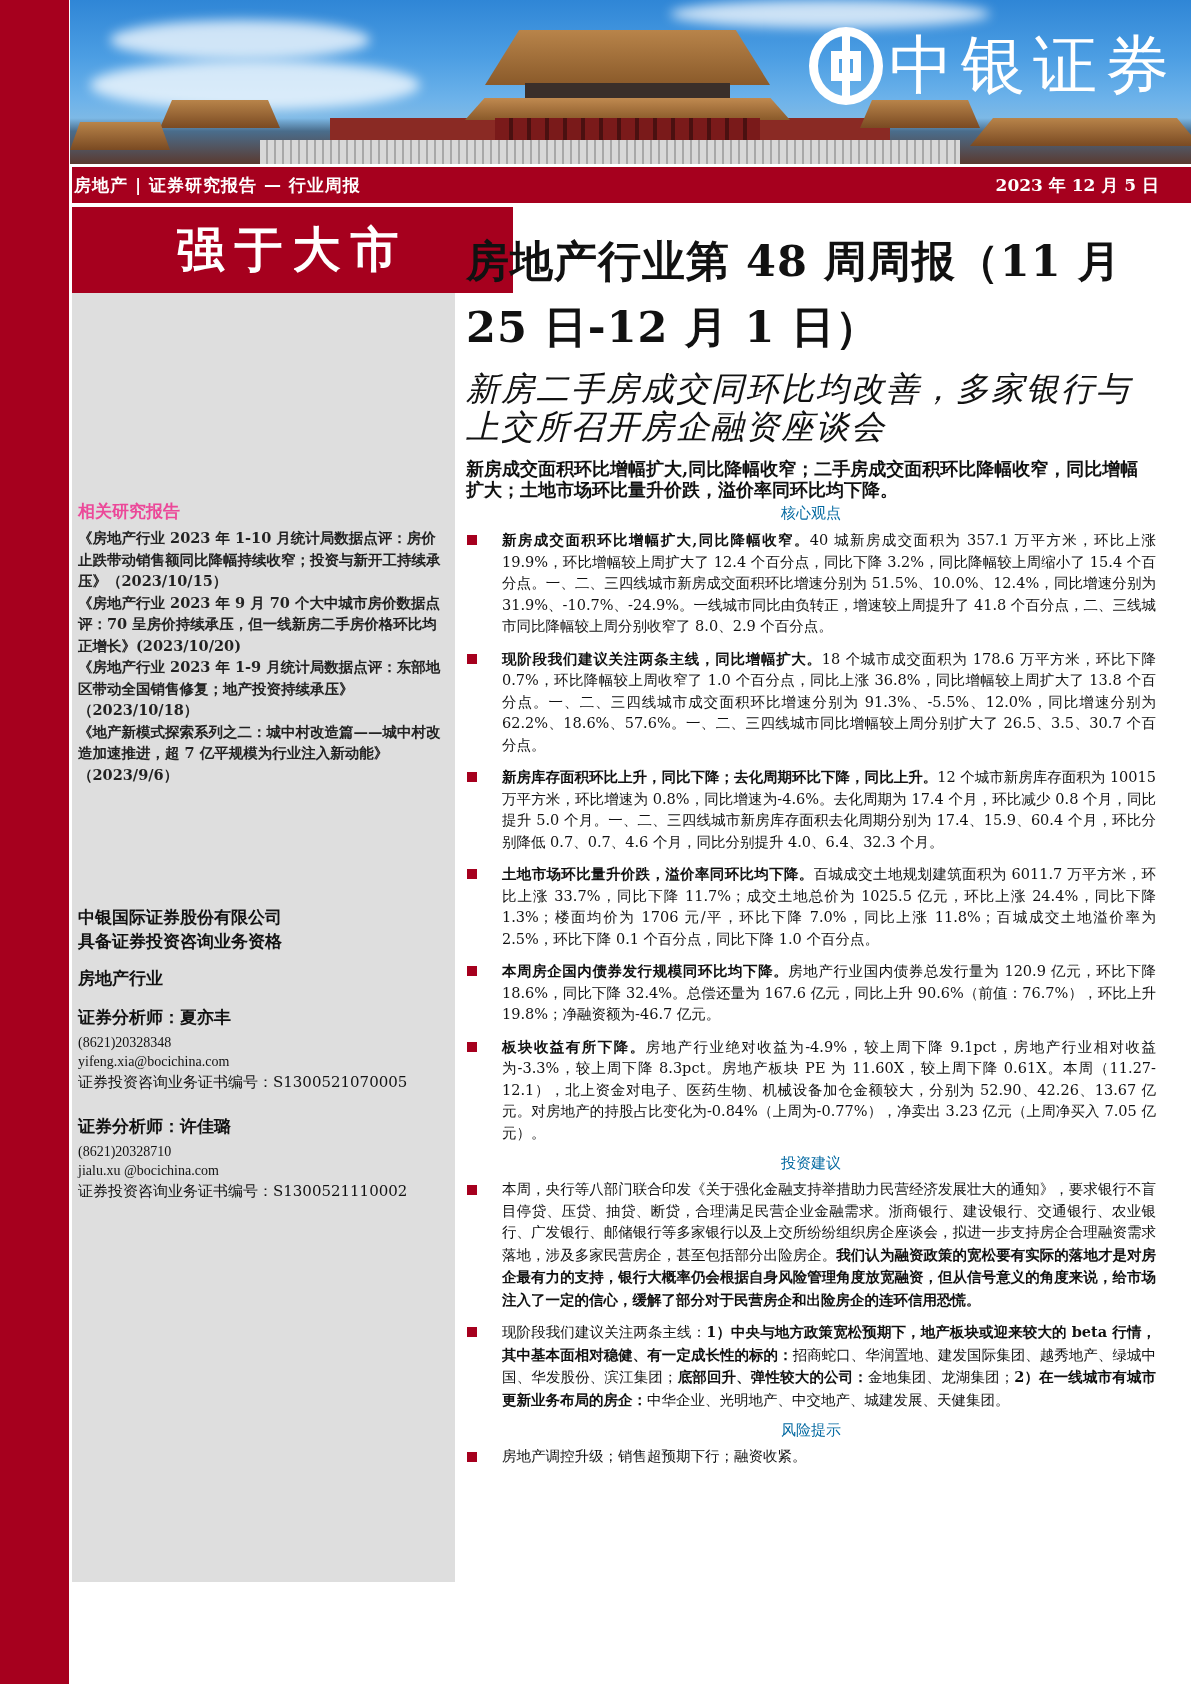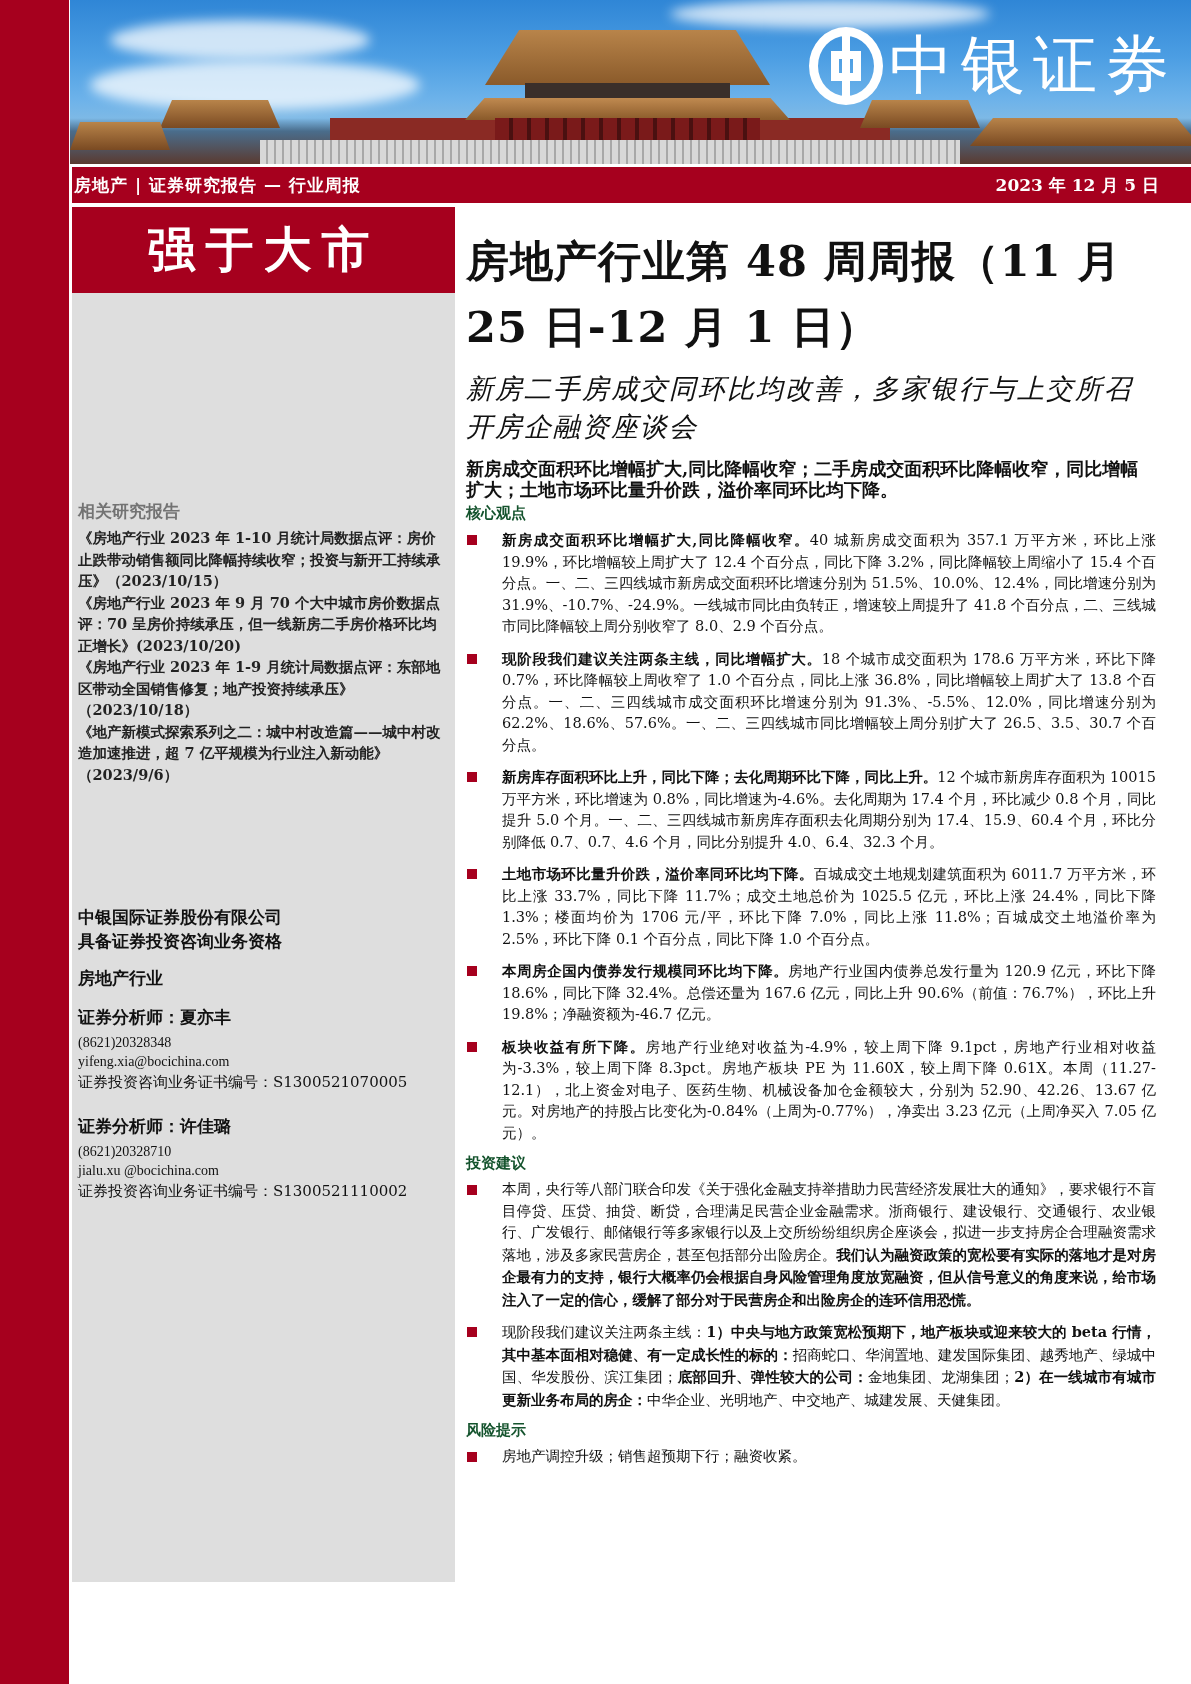--- a/index.html
+++ b/index.html
@@ -31,40 +31,40 @@
   .logo-mark .bar { position: absolute; left: 33px; top: 4px; width: 8px; height: 70px; background: #fff; }
   .logo-text { color: #fff; font-family: "DejaVu Serif", serif; font-size: 64px; letter-spacing: 8px; font-weight: normal; }
 
   
   .header-bar { position: absolute; left: 72px; top: 167px; width: 1119px; height: 36px; background: #a6001e;
     color: #fff; display: flex; align-items: center; justify-content: space-between; padding: 0 16px 0 2px; }
   .header-bar .crumb { font-size: 17px; font-weight: bold; letter-spacing: 1px; }
   .header-bar .date { font-size: 17px; font-weight: bold; margin-right: 16px; text-align: center; }
 
   
-  .rating-box { position: absolute; left: 72px; top: 207px; width: 383px; height: 86px; background: #a6001e;
+  .rating-box { position: absolute; left: 72px; top: 207px; width: 441px; height: 86px; background: #a6001e;
     color: #fff; display: flex; align-items: center; justify-content: center; font-size: 48px; letter-spacing: 10px; font-weight: bold; }
   .side-panel { position: absolute; left: 72px; top: 293px; width: 383px; height: 1289px; background: #dedede; }
   .related { position: absolute; left: 78px; top: 500px; width: 372px; }
-  .related h3 { color: #737373; font-size: 17px; font-weight: bold; margin-bottom: 4px; }
+  .related h3 { color: #ec4899; font-size: 17px; font-weight: bold; margin-bottom: 4px; }
   .related .item { font-size: 14.5px; line-height: 21.5px; font-weight: bold; color: #222; }
   .company { position: absolute; left: 78px; top: 905px; width: 372px; }
   .company .name { font-size: 17px; font-weight: bold; line-height: 24px; }
   .company .sector { font-size: 17px; font-weight: bold; margin-top: 14px; }
   .analyst { margin-top: 16px; }
   .analyst .title { font-size: 17px; font-weight: bold; margin-bottom: 4px; }
   .analyst .line { font-size: 14px; line-height: 19px; font-family: "Liberation Serif", serif; }
   .analyst .cert { font-size: 15px; line-height: 22px; }
 
   
   .main { position: absolute; left: 466px; top: 228px; width: 690px; }
   .main h1 { font-size: 43px; line-height: 66px; font-weight: bold; letter-spacing: 1px; }
-  .main .subtitle { font-size: 27px; line-height: 38px; font-style: italic; margin-top: 10px; letter-spacing: 2px; }
+  .main .subtitle { font-size: 33px; line-height: 38px; font-style: italic; margin-top: 10px; letter-spacing: 2px; }
   .main .summary { font-size: 18px; line-height: 21px; font-weight: bold; margin-top: 12px; }
-  .section-h { color: #14532d; font-size: 15px; font-weight: bold; margin-top: 4px; margin-bottom: 6px; }
+  .section-h { color: #0369a1; font-size: 15px; font-weight: normal; margin-top: 4px; margin-bottom: 6px; text-align: center; }
   .bullet { position: relative; padding-left: 36px; font-size: 14.5px; line-height: 21.5px; margin-bottom: 10px; text-align: justify; }
   .bullet .sq { position: absolute; left: 1px; top: 6px; width: 10px; height: 10px; background: #a6001e; }
   .bullet b { font-weight: bold; }
 </style>
 </head>
 <body>
 
 <div class="left-strip"></div>
 
 <div class="banner">

